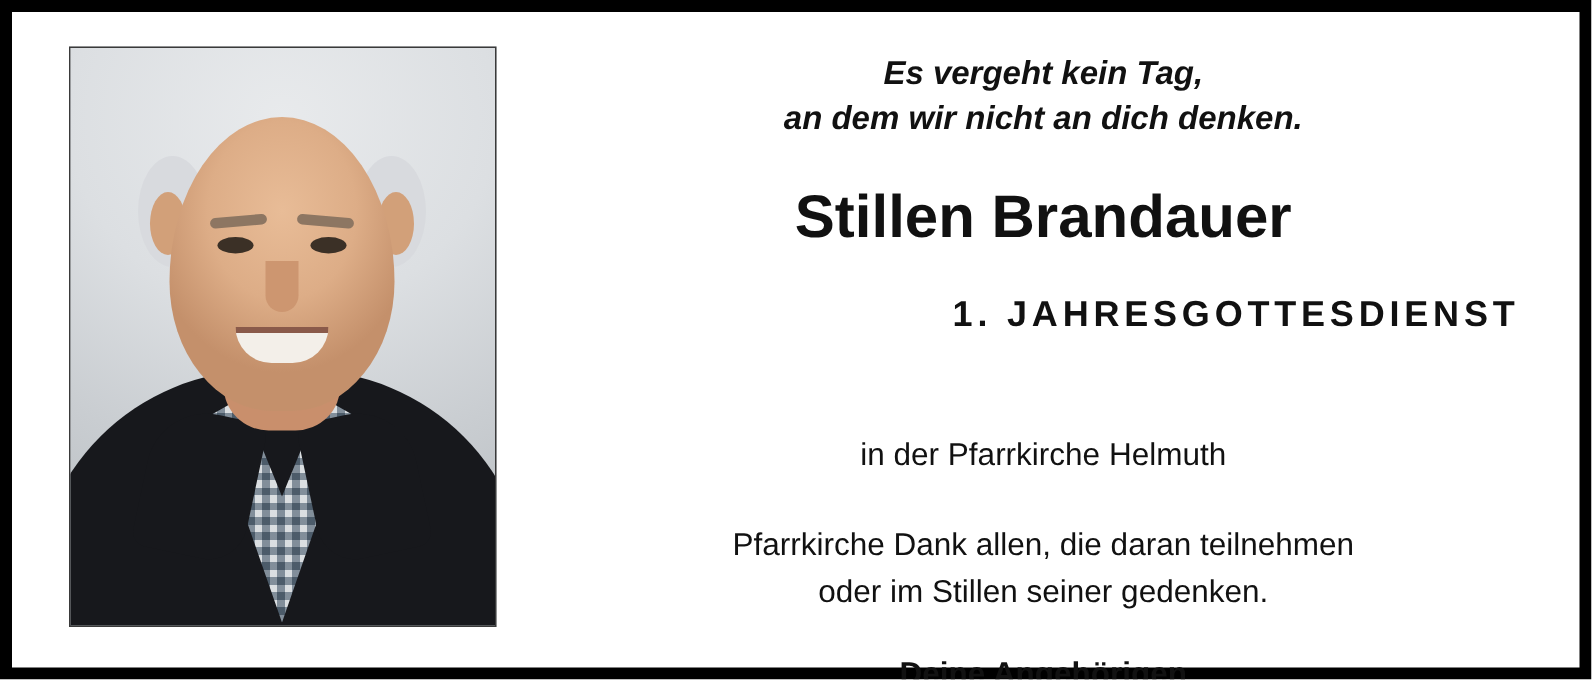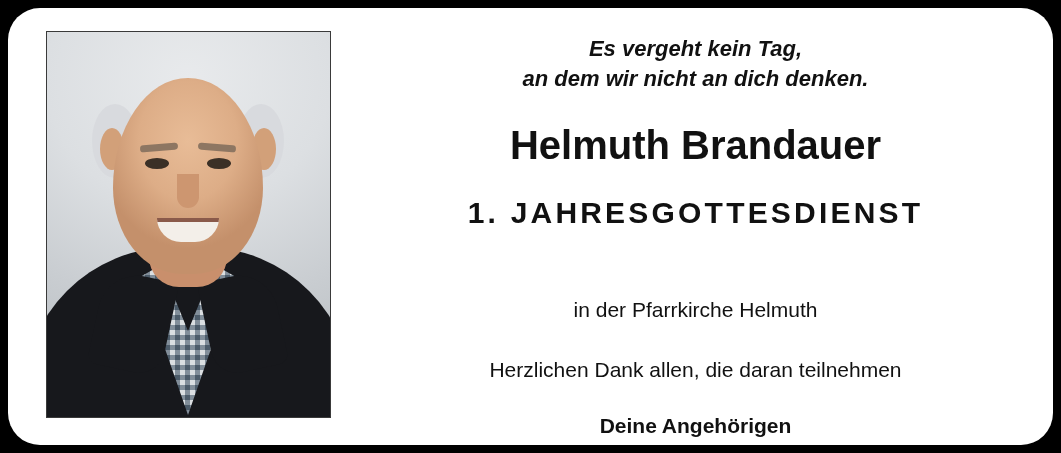--- a/index.html
+++ b/index.html
@@ -21,21 +21,20 @@
   .notice-inner {
     position: absolute;
     left: 8px;
     top: 8px;
     right: 8px;
     bottom: 8px;
     background: #ffffff;
     display: flex;
     flex-direction: row;
     align-items: flex-start;
-    border-radius: 32px;
   }
   
   .portrait-col {
     width: 360px;
     flex: 0 0 360px;
     display: flex;
     align-items: flex-start;
     justify-content: center;
     padding-top: 23px;
     box-sizing: border-box;
@@ -196,24 +195,25 @@
     line-height: 1.35;
     margin: 0 0 30px 0;
   }
   .name {
     font-size: 40px;
     font-weight: 700;
     letter-spacing: 0px;
     margin: 0 0 28px 0;
   }
   .occasion {
-    font-size: 30px;
+    font-size: 24px;
     font-weight: 700;
     letter-spacing: 3.2px;
     margin: 0 0 34px 0;
+    text-align: right;
   }
   .details {
     font-size: 21px;
     line-height: 1.45;
     margin: 0 0 30px 0;
   }
   .thanks {
     font-size: 21px;
     line-height: 1.45;
     margin: 0 0 28px 0;
@@ -250,30 +250,31 @@
         <div class="mouth"></div>
       </div>
     </div>
 
     <div class="text-col">
       <p class="epitaph">
         <span>Es vergeht kein Tag,</span><br>
         <span>an dem wir nicht an dich denken.</span>
       </p>
 
-      <h1 class="name">Helmuth Brandauer</h1>
+      <h1 class="name">Stillen Brandauer</h1>
 
       <h2 class="occasion">1. JAHRESGOTTESDIENST</h2>
 
       <p class="details">
         <br>
         <span>in der Pfarrkirche Helmuth</span>
       </p>
 
       <p class="thanks">
-        <span>Herzlichen Dank allen, die daran teilnehmen</span><br>
+        <span>Pfarrkirche Dank allen, die daran teilnehmen</span><br>
+        <span>oder im Stillen seiner gedenken.</span>
       </p>
 
       <p class="signature">Deine Angehörigen</p>
     </div>
 
   </div>
 </div>
 
 </body></html>

